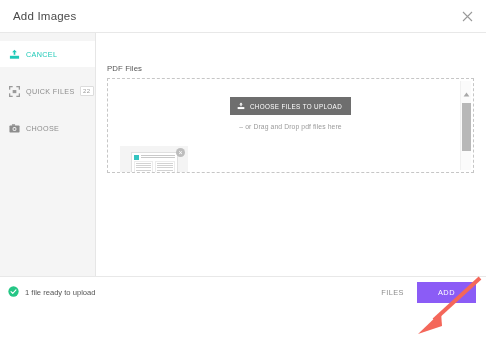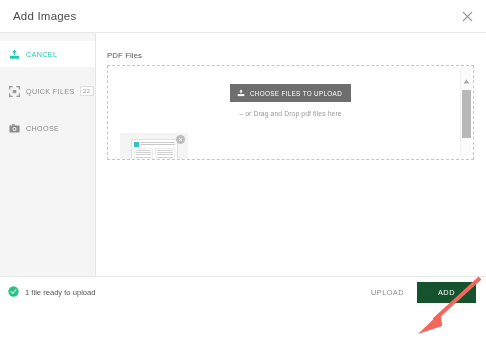--- a/index.html
+++ b/index.html
@@ -115,21 +115,21 @@
     cursor: pointer;
     white-space: nowrap;
   }
   .choose-btn .up-ico { margin-right: 5px; display: flex; }
   .hint {
     margin-top: 8px;
     font-size: 6.8px;
     color: #9b9b9b;
     letter-spacing: .1px;
   }
-  .pdf-section { margin-top: 9px; }
+  .pdf-section { margin-top: 22px; }
 
   
   .thumbs { position: absolute; left: 12px; bottom: -14px; }
   .thumb {
     width: 68px; height: 40px;
     background: #f4f4f4;
     position: relative;
     display: flex; align-items: center; justify-content: center;
   }
   .thumb-page {
@@ -184,21 +184,21 @@
   .status { display: flex; align-items: center; }
   .status-txt { font-size: 7.6px; color: #565656; margin-left: 6px; }
   .footer-spacer { flex: 1; }
   .cancel-btn {
     font-size: 7.4px; color: #8c8c8c;
     letter-spacing: .4px;
     margin-right: 13px;
     cursor: pointer;
   }
   .add-btn {
-    background: #14532d;
+    background: #8b5cf6;
     color: #ffffff;
     font-size: 7.4px;
     letter-spacing: .5px;
     padding: 6px 21px;
     cursor: pointer;
   }
 
   
   .annot {
     position: absolute; right: 0; top: 276px;
@@ -341,21 +341,21 @@
     <div class="status">
       <span>
         <svg width="11" height="11" viewBox="0 0 12 12">
           <circle cx="6" cy="6" r="5.6" fill="#25c685"></circle>
           <path d="M3.3 6.1 L5.2 8 L8.7 4.2" stroke="#ffffff" stroke-width="1.2" fill="none" stroke-linecap="round" stroke-linejoin="round"></path>
         </svg>
       </span>
       <span class="status-txt">1 file ready to upload</span>
     </div>
     <div class="footer-spacer"></div>
-    <div class="cancel-btn">UPLOAD</div>
+    <div class="cancel-btn">FILES</div>
     <div class="add-btn">ADD</div>
   </div>
 
   <div class="annot">
     <svg width="78" height="62" viewBox="0 0 78 62">
       <line x1="72" y1="2" x2="26" y2="44" stroke="#f4675a" stroke-width="4"></line>
       <path d="M10 58 L33 36 L34 50 Z" fill="#f4675a"></path>
     </svg>
   </div>
 

